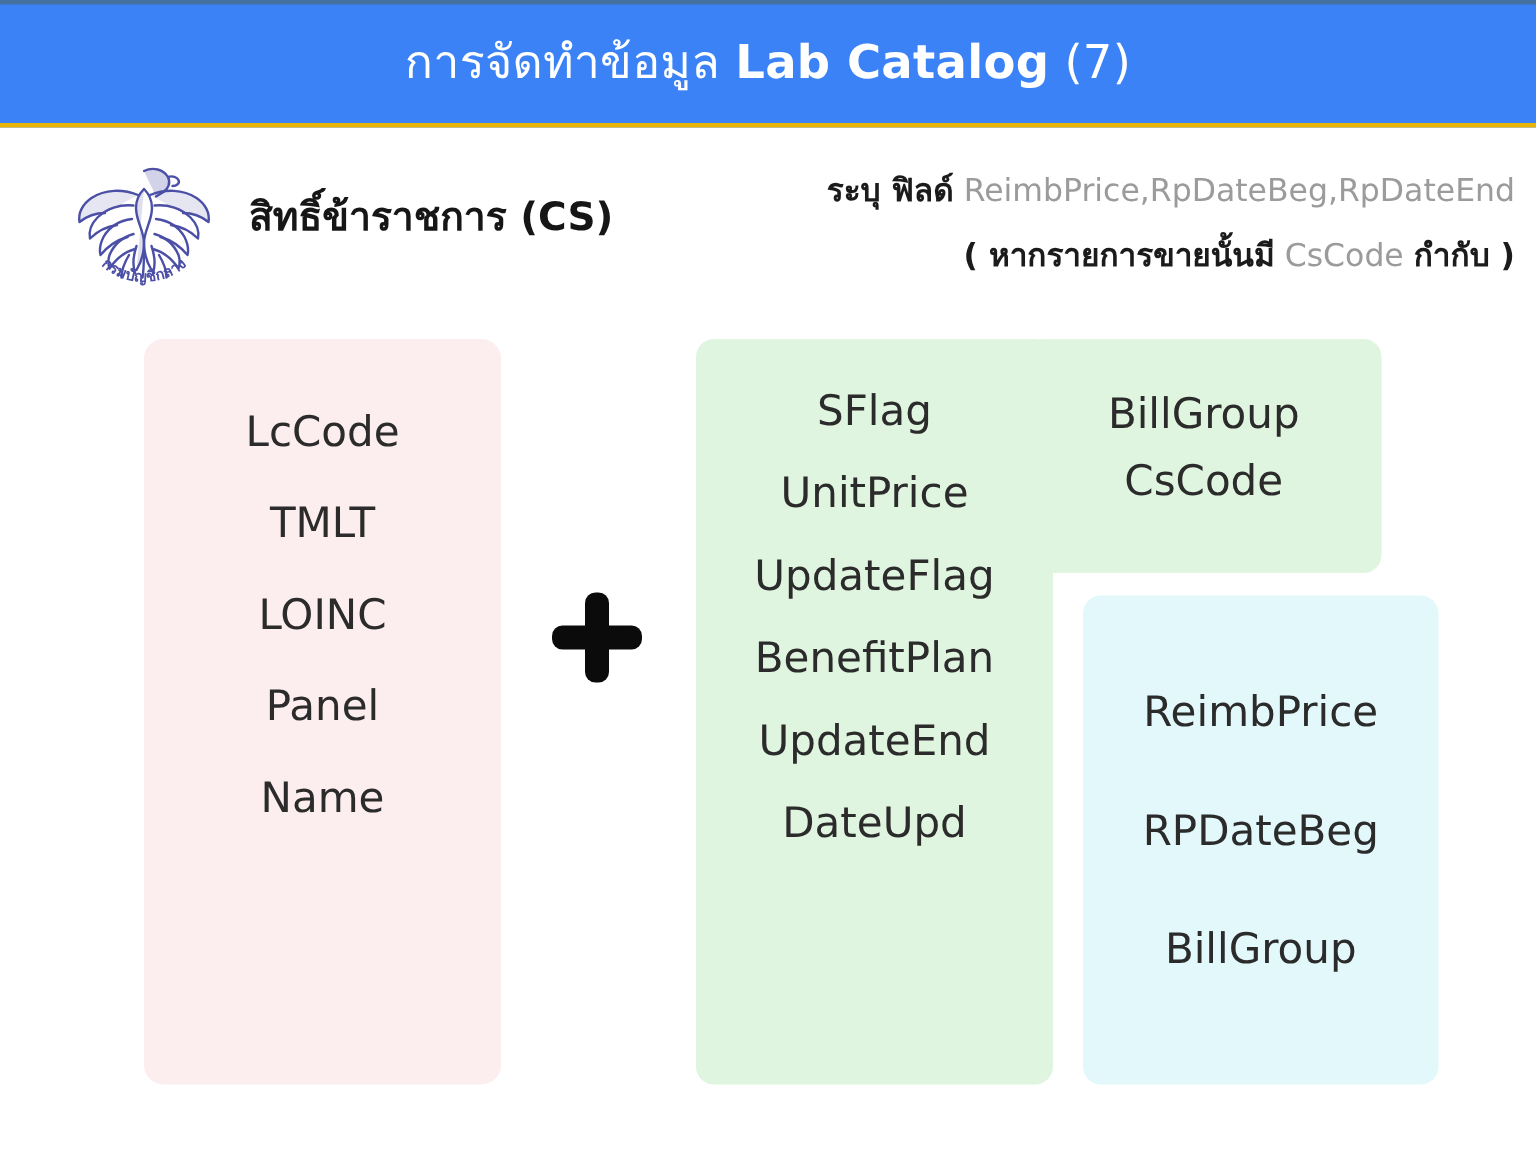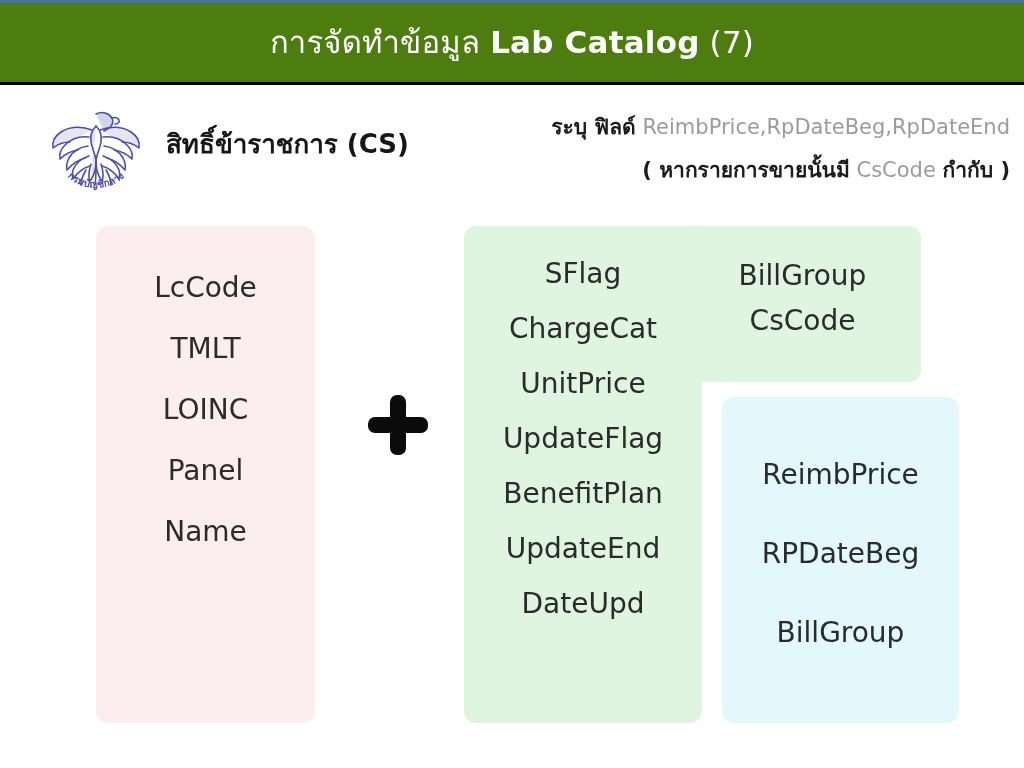--- a/index.html
+++ b/index.html
@@ -20,23 +20,23 @@
     background: #ffffff;
   }
 
   
   .header-bar {
     position: absolute;
     left: 0;
     top: 0;
     width: 1024px;
     height: 85px;
-    background: #4d7c0f;
+    background: #3b82f6;
     border-top: 3px solid #4571a0;
-    border-bottom: 3px solid #000000;
+    border-bottom: 3px solid #eab308;
     display: flex;
     align-items: center;
     justify-content: center;
   }
 
   .header-title {
     color: #ffffff;
     font-size: 31px;
     line-height: 1.1;
     letter-spacing: 0.2px;
@@ -98,21 +98,21 @@
     position: absolute;
     border-radius: 12px;
     display: flex;
     flex-direction: column;
     align-items: center;
   }
 
   .card-pink {
     left: 96px;
     top: 226px;
-    width: 219px;
+    width: 238px;
     height: 497px;
     background: #FCEDEE;
     padding-top: 48px;
     border-radius: 13px;
   }
   .card-green-main {
     left: 464px;
     top: 226px;
     width: 238px;
     height: 497px;
@@ -240,21 +240,20 @@
     <div class="field">Name</div>
   </div>
 
   <div class="plus-sign">
     <div class="bar bar-h"></div>
     <div class="bar bar-v"></div>
   </div>
 
   <div class="card card-green-main">
     <div class="field">SFlag</div>
-    <div class="field">ChargeCat</div>
     <div class="field">UnitPrice</div>
     <div class="field">UpdateFlag</div>
     <div class="field">BenefitPlan</div>
     <div class="field">UpdateEnd</div>
     <div class="field">DateUpd</div>
   </div>
 
   <div class="card card-green-small">
     <div class="field">BillGroup</div>
     <div class="field">CsCode</div>

